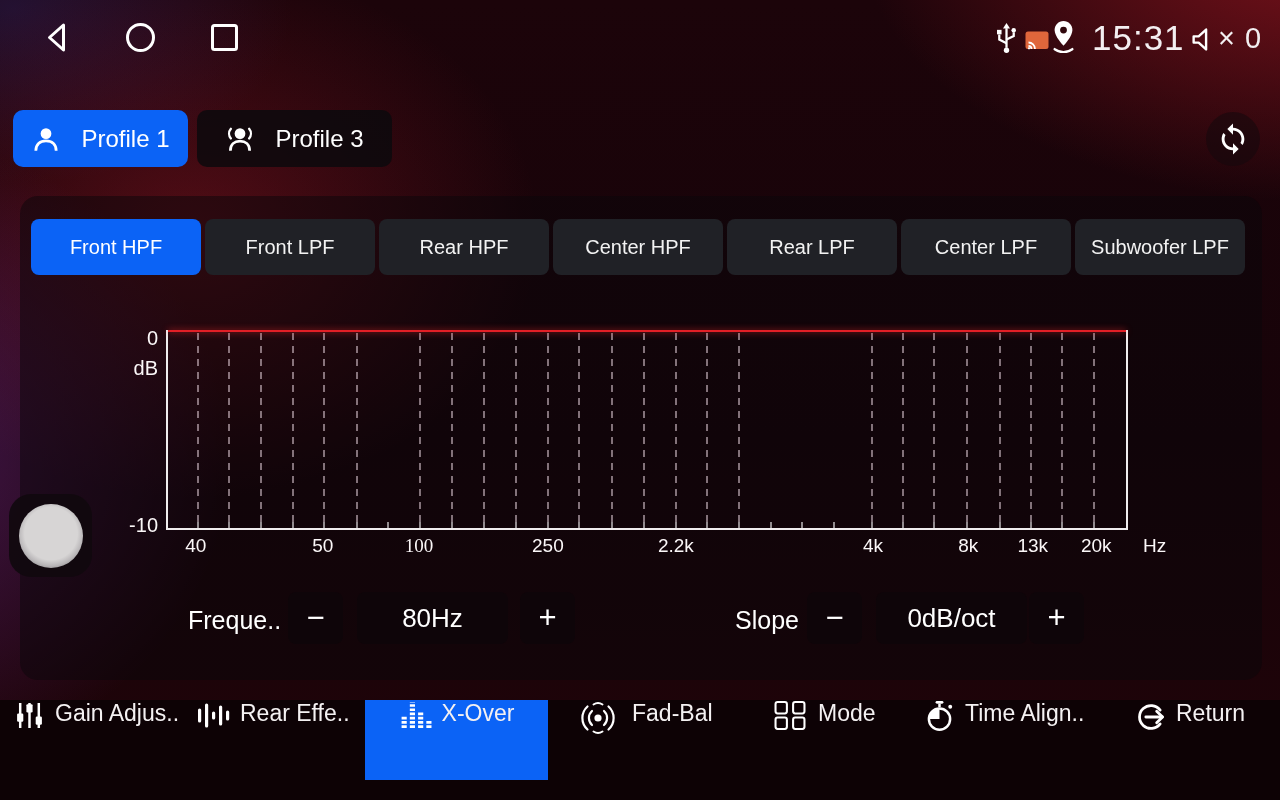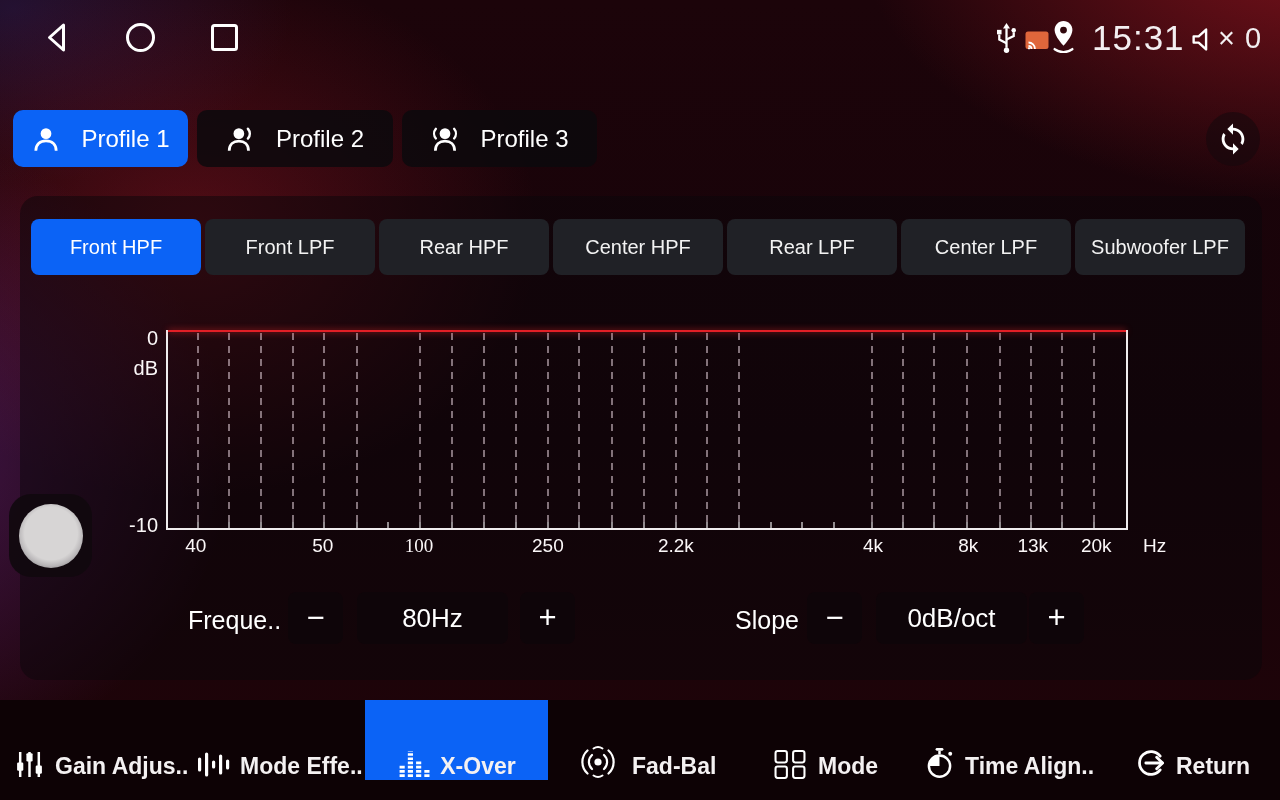--- a/index.html
+++ b/index.html
@@ -58,22 +58,22 @@
 
   
   .ctl-label{position:absolute;height:52px;top:594px;display:flex;align-items:center;font-size:25px;color:#fff;}
   .ctl-btn{position:absolute;top:592px;width:55px;height:52px;border-radius:8px;background:rgba(13,6,10,.72);
     display:flex;align-items:center;justify-content:center;font-size:31px;color:#fff;}
   .ctl-val{position:absolute;top:592px;width:151px;height:52px;border-radius:8px;background:rgba(13,6,10,.72);
     display:flex;align-items:center;justify-content:center;font-size:26px;color:#fff;}
 
   
   .bottombar{position:absolute;left:0;top:700px;width:1280px;height:100px;background:#0d0205;}
-  .nav-item{position:absolute;top:0;height:80px;display:flex;align-items:flex-end;gap:10px;
-    font-size:23px;color:#f4f1f2;white-space:nowrap;font-weight:bold;}
+  .nav-item{position:absolute;top:0;height:80px;display:flex;align-items:flex-start;gap:10px;
+    font-size:23px;color:#f4f1f2;white-space:nowrap;}
   .nav-item.active{background:var(--accent,#0b63f6);justify-content:center;}
 </style>
 </head>
 <body>
 
 <div id="app">
 
   <div class="statusbar">
     <div class="nav-btn" style="left:40px;">
       <span>
@@ -134,30 +134,20 @@
 
   <div class="profilebar">
     <div class="profile-btn active" style="width:175px;">
       <span>
         <svg width="30" height="30" viewBox="0 0 28 28">
           <circle cx="14" cy="9" r="5" fill="#fff"></circle>
           <path d="M4.5 25 c0-6.2 4.2-9.3 9.5-9.3 s9.5 3.1 9.5 9.3" fill="none" stroke="#fff" stroke-width="2.6"></path>
         </svg>
       </span>
       <span>Profile 1</span>
-    </div>
-    <div class="profile-btn" style="width:196px;">
-      <span>
-        <svg width="30" height="30" viewBox="0 0 28 28">
-          <circle cx="12" cy="9" r="5" fill="#fff"></circle>
-          <path d="M3 25 c0-6 4-9 9-9 s9 3 9 9" fill="none" stroke="#fff" stroke-width="2.6"></path>
-          <path d="M20.5 4.5 a7 7 0 0 1 0 9" fill="none" stroke="#fff" stroke-width="2.4" stroke-linecap="round"></path>
-        </svg>
-      </span>
-      <span>Profile 2</span>
     </div>
     <div class="profile-btn" style="width:195px;">
       <span>
         <svg width="30" height="30" viewBox="0 0 28 28">
           <circle cx="14" cy="9" r="5" fill="#fff"></circle>
           <path d="M5 25 c0-6 4-9 9-9 s9 3 9 9" fill="none" stroke="#fff" stroke-width="2.6"></path>
           <path d="M22.5 4.5 a7 7 0 0 1 0 9" fill="none" stroke="#fff" stroke-width="2.2" stroke-linecap="round"></path>
           <path d="M5.5 4.5 a7 7 0 0 0 0 9" fill="none" stroke="#fff" stroke-width="2.2" stroke-linecap="round"></path>
         </svg>
       </span>
@@ -315,21 +305,21 @@
     <div class="nav-item" style="left:196px;">
       <span>
         <svg width="34" height="31" viewBox="0 0 34 30">
           <rect x="2" y="8" width="3.2" height="14" rx="1.6" fill="#fff"></rect>
           <rect x="9" y="3" width="3.2" height="24" rx="1.6" fill="#fff"></rect>
           <rect x="16" y="11" width="3.2" height="8" rx="1.6" fill="#fff"></rect>
           <rect x="23" y="5" width="3.2" height="20" rx="1.6" fill="#fff"></rect>
           <rect x="30" y="10" width="3.2" height="10" rx="1.6" fill="#fff"></rect>
         </svg>
       </span>
-      <span>Mode Effe..</span>
+      <span>Rear Effe..</span>
     </div>
 
     <div class="nav-item active" style="left:365px;width:183px;">
       <span>
         <svg width="33" height="31" viewBox="0 0 32 30">
           <line x1="5" y1="27" x2="5" y2="16" stroke="#fff" stroke-width="5" stroke-dasharray="2.5 1.6"></line>
           <line x1="13" y1="27" x2="13" y2="2" stroke="#fff" stroke-width="5" stroke-dasharray="2.5 1.6"></line>
           <line x1="21" y1="27" x2="21" y2="11" stroke="#fff" stroke-width="5" stroke-dasharray="2.5 1.6"></line>
           <line x1="29" y1="27" x2="29" y2="19" stroke="#fff" stroke-width="5" stroke-dasharray="2.5 1.6"></line>
         </svg>

